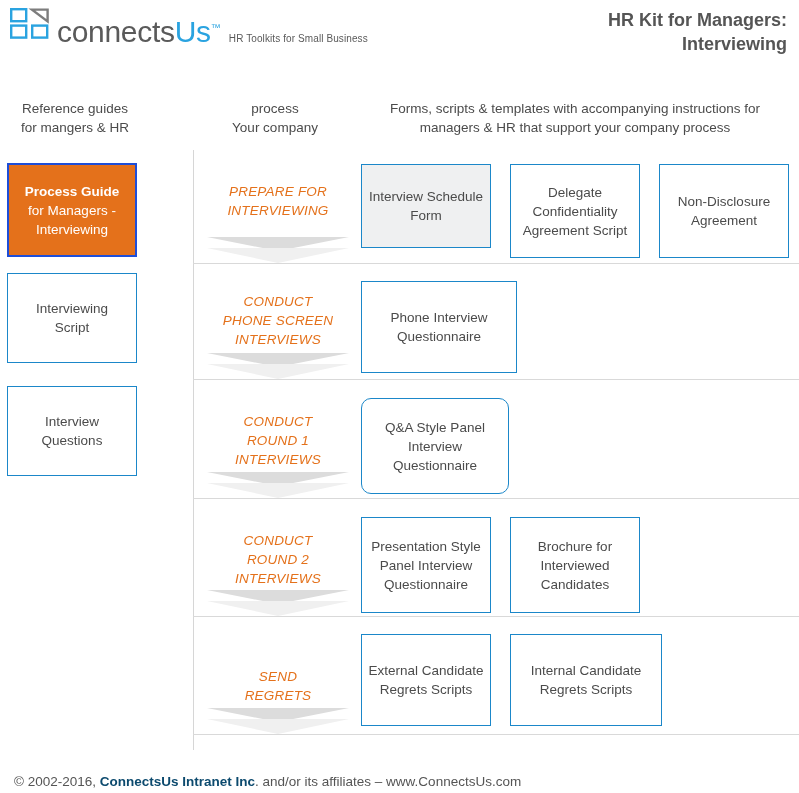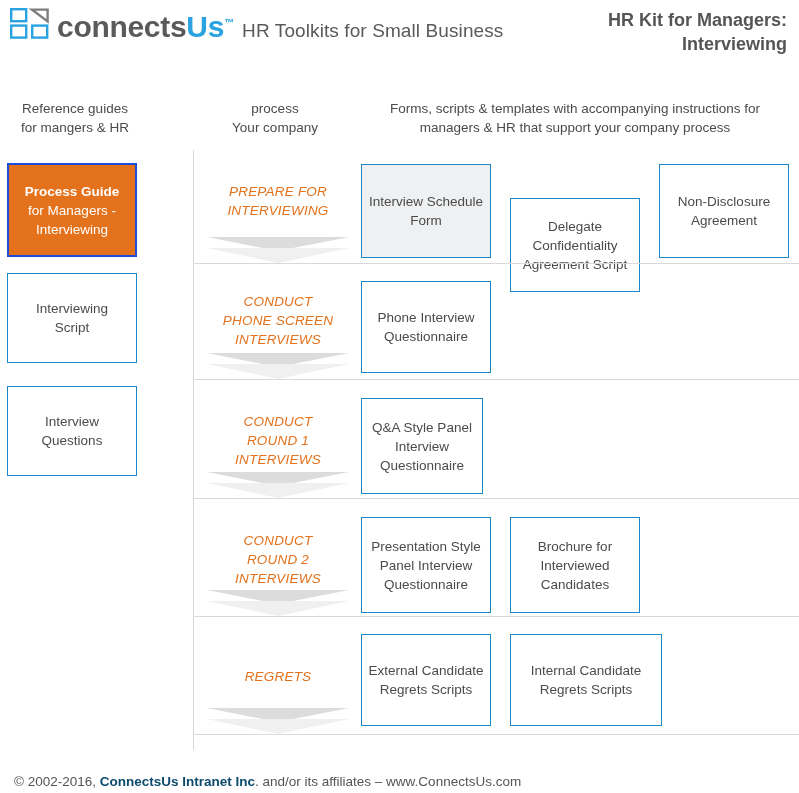--- a/index.html
+++ b/index.html
@@ -10,24 +10,24 @@
     color: #404040;
     overflow: hidden;
   }
   .page { position: relative; width: 799px; height: 793px; }
 
   
   .header { position: absolute; left: 0; top: 0; width: 799px; height: 72px; }
   .logo-wrap { position: absolute; left: 10px; top: 6px; display: flex; align-items: flex-start; }
   .logo-mark { width: 40px; height: 31px; margin-right: 7px; margin-top: 2px; }
   .logo-text { position: relative; }
-  .logo-word { font-size: 30px; line-height: 33px; font-weight: 700; letter-spacing: -0.3px; color: #5a5a5a; }
+  .logo-word { font-size: 30px; line-height: 43px; font-weight: 400; letter-spacing: -0.3px; color: #5a5a5a; }
   .logo-word .us { color: #2aa3e0; }
   .logo-tm { font-size: 10px; vertical-align: super; color: #2aa3e0; letter-spacing: 0; }
-  .logo-tag { font-size: 19px; color: #5a5a5a; margin-top: 3px; letter-spacing: 0.1px; }
+  .logo-tag { font-size: 10px; color: #5a5a5a; margin-top: 3px; letter-spacing: 0.1px; }
 
   .header-title {
     position: absolute; right: 12px; top: 8px;
     text-align: right;
     font-size: 18px; font-weight: bold; color: #555555;
     line-height: 24px;
   }
 
   
   .colhead {
@@ -169,53 +169,53 @@
       <div class="row" style="height: 118px;">
         <div class="proc-label" style="top: 36px;">
           <div>PREPARE FOR</div>
           <div>INTERVIEWING</div>
         </div>
         <span class="chev" style="top: 91px;"><svg width="142" height="26" viewBox="0 0 142 26" xmlns="http://www.w3.org/2000/svg">
             <polygon points="0,0 142,0 71,14" fill="#dcdcdc"></polygon>
             <polygon points="0,11 142,11 71,26" fill="#f0f0f0"></polygon>
           </svg></span>
         <div class="cards" style="top: 18px;">
-          <div class="card shaded" style="width: 130px; height: 94px;">Interview Schedule Form</div>
-          <div class="card" style="width: 130px; height: 94px; margin-top: 34px;">Delegate Confidentiality Agreement Script</div>
+          <div class="card shaded" style="width: 130px; height: 84px;">Interview Schedule Form</div>
+          <div class="card" style="width: 130px; height: 94px;">Delegate Confidentiality Agreement Script</div>
           <div class="card" style="width: 130px; height: 94px;">Non-Disclosure Agreement</div>
         </div>
         <div class="row-sep"></div>
       </div>
       <div class="row" style="height: 116px;">
         <div class="proc-label" style="top: 28px;">
           <div>CONDUCT</div>
           <div>PHONE SCREEN</div>
           <div>INTERVIEWS</div>
         </div>
         <span class="chev" style="top: 89px;"><svg width="142" height="26" viewBox="0 0 142 26" xmlns="http://www.w3.org/2000/svg">
             <polygon points="0,0 142,0 71,14" fill="#dcdcdc"></polygon>
             <polygon points="0,11 142,11 71,26" fill="#f0f0f0"></polygon>
           </svg></span>
         <div class="cards" style="top: 17px;">
-          <div class="card" style="width: 130px; height: 92px; text-align: center;">Phone Interview Questionnaire</div>
+          <div class="card" style="width: 156px; height: 92px; text-align: center;">Phone Interview Questionnaire</div>
         </div>
         <div class="row-sep"></div>
       </div>
       <div class="row" style="height: 119px;">
         <div class="proc-label" style="top: 32px;">
           <div>CONDUCT</div>
           <div>ROUND 1</div>
           <div>INTERVIEWS</div>
         </div>
         <span class="chev" style="top: 92px;"><svg width="142" height="26" viewBox="0 0 142 26" xmlns="http://www.w3.org/2000/svg">
             <polygon points="0,0 142,0 71,14" fill="#dcdcdc"></polygon>
             <polygon points="0,11 142,11 71,26" fill="#f0f0f0"></polygon>
           </svg></span>
         <div class="cards" style="top: 18px;">
-          <div class="card" style="width: 122px; height: 96px;">Q&amp;A Style Panel Interview Questionnaire</div>
+          <div class="card" style="width: 148px; height: 96px; border-radius: 10px;">Q&amp;A Style Panel Interview Questionnaire</div>
         </div>
         <div class="row-sep"></div>
       </div>
       <div class="row" style="height: 118px;">
         <div class="proc-label" style="top: 32px;">
           <div>CONDUCT</div>
           <div>ROUND 2</div>
           <div>INTERVIEWS</div>
         </div>
         <span class="chev" style="top: 91px;"><svg width="142" height="26" viewBox="0 0 142 26" xmlns="http://www.w3.org/2000/svg">
@@ -223,20 +223,21 @@
             <polygon points="0,11 142,11 71,26" fill="#f0f0f0"></polygon>
           </svg></span>
         <div class="cards" style="top: 18px;">
           <div class="card" style="width: 130px; height: 96px;">Presentation Style Panel Interview Questionnaire</div>
           <div class="card" style="width: 130px; height: 96px;">Brochure for Interviewed Candidates</div>
         </div>
         <div class="row-sep"></div>
       </div>
       <div class="row" style="height: 118px;">
         <div class="proc-label" style="top: 50px;">
+          <div>SEND</div>
           <div>REGRETS</div>
         </div>
         <span class="chev" style="top: 91px;"><svg width="142" height="26" viewBox="0 0 142 26" xmlns="http://www.w3.org/2000/svg">
             <polygon points="0,0 142,0 71,14" fill="#dcdcdc"></polygon>
             <polygon points="0,11 142,11 71,26" fill="#f0f0f0"></polygon>
           </svg></span>
         <div class="cards" style="top: 17px;">
           <div class="card" style="width: 130px; height: 92px;">External Candidate Regrets Scripts</div>
           <div class="card" style="width: 152px; height: 92px;">Internal Candidate Regrets Scripts</div>
         </div>

